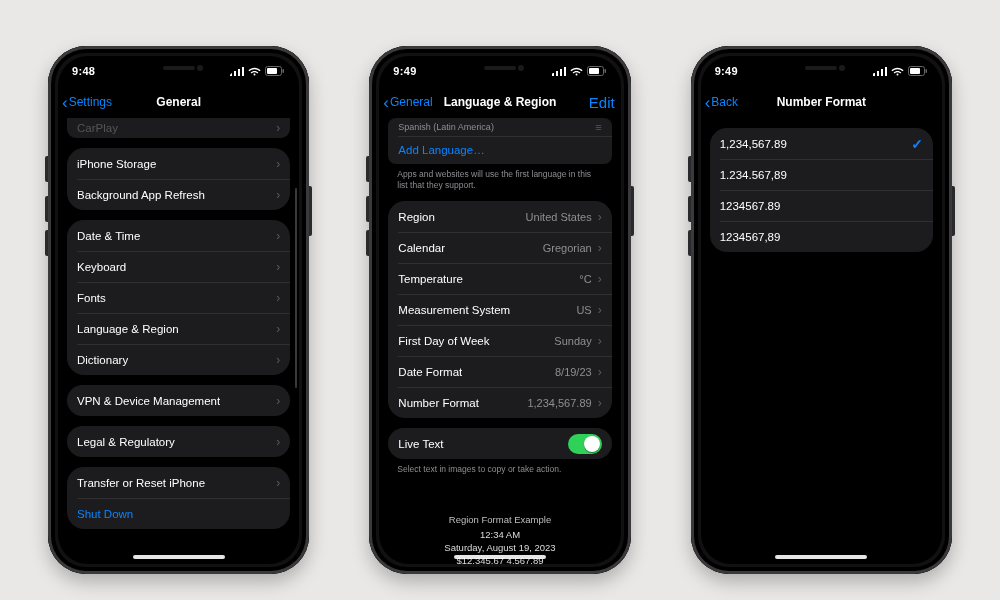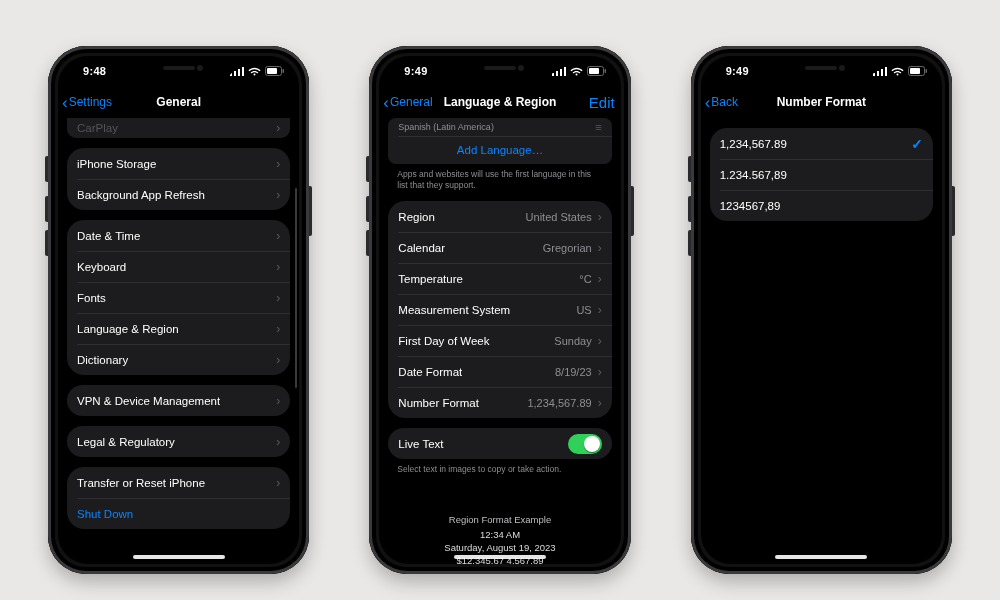--- a/index.html
+++ b/index.html
@@ -12,21 +12,21 @@
   }
   .phone-frame::after {
     content:""; position:absolute; right:-3px; top:140px; width:3px; height:50px; background:#2a2a2c; border-radius:0 2px 2px 0;
   }
   .screen { width:100%; height:100%; background:#000; border-radius:30px; overflow:hidden; position:relative; color:#fff; }
   .notch { position:absolute; top:0; left:50%; transform:translateX(-50%); width:112px; height:22px; background:#000; border-radius:0 0 14px 14px; z-index:50; }
   .notch::before { content:""; position:absolute; right:32px; top:9px; width:6px; height:6px; background:#1a1a1a; border-radius:50%; }
   .notch::after  { content:""; position:absolute; left:40px; top:10px; width:32px; height:4px; background:#1a1a1a; border-radius:3px; }
 
   .status-bar { height:30px; display:flex; justify-content:space-between; align-items:center; padding:0 14px; font-size:11px; font-weight:600; position:relative; z-index:10;}
-  .status-left { letter-spacing:0.3px;margin-left:11px; }
+  .status-left { letter-spacing:0.3px; }
   .status-right { display:flex; align-items:center; gap:4px; }
   .status-right svg { display:block; }
 
   .nav-bar { height:32px; display:flex; align-items:center; justify-content:space-between; padding:0 6px 0 4px; font-size:12px; position:relative; }
   .nav-back { color:#0a84ff; display:flex; align-items:center; gap:1px; font-size:12px; }
   .nav-back .chev { font-size:17px; line-height:1; font-weight:300; }
   .nav-title { position:absolute; left:0; right:0; text-align:center; font-weight:600; font-size:12px; pointer-events:none; }
   .nav-action { color:#0a84ff; font-size:15px; }
 
   .content { position:absolute; top:62px; bottom:0; left:0; right:0; overflow:hidden; padding-bottom:18px;}
@@ -204,21 +204,21 @@
       </div>
 
       <div class="content">
         <div class="scroller">
 
           <div class="cut" style="margin-top:0;border-radius:8px;">
             <div class="row region-top-row" style="min-height:18px;">
               <span class="small">Spanish (Latin America)</span>
               <span style="color:#5a5a5e;font-size:11px;">≡</span>
             </div>
-            <div class="row link" style="min-height:28px;justify-content:center;">
+            <div class="row link" style="min-height:28px;">
               <span class="label">Add Language…</span>
             </div>
           </div>
           <div class="footer-note">Apps and websites will use the first language in this list that they support.</div>
 
           <div class="group tight" id="p2kv">
               <div class="row">
                 <span class="label">Region</span>
                 <span class="tail">
                   <span class="value">United States</span>
@@ -331,20 +331,24 @@
                 <span class="label">1,234,567.89</span>
                 <span class="tail">
                   <span class="check">✓</span>
                 </span>
               </div>
               <div class="row">
                 <span class="label">1.234.567,89</span>
                 <span class="tail"></span>
               </div>
               <div class="row">
+                <span class="label">1234567.89</span>
+                <span class="tail"></span>
+              </div>
+              <div class="row">
                 <span class="label">1234567,89</span>
                 <span class="tail"></span>
               </div>
             </div>
         </div>
       </div>
 
       <div class="home-indicator"></div>
     </div>
   </div>

